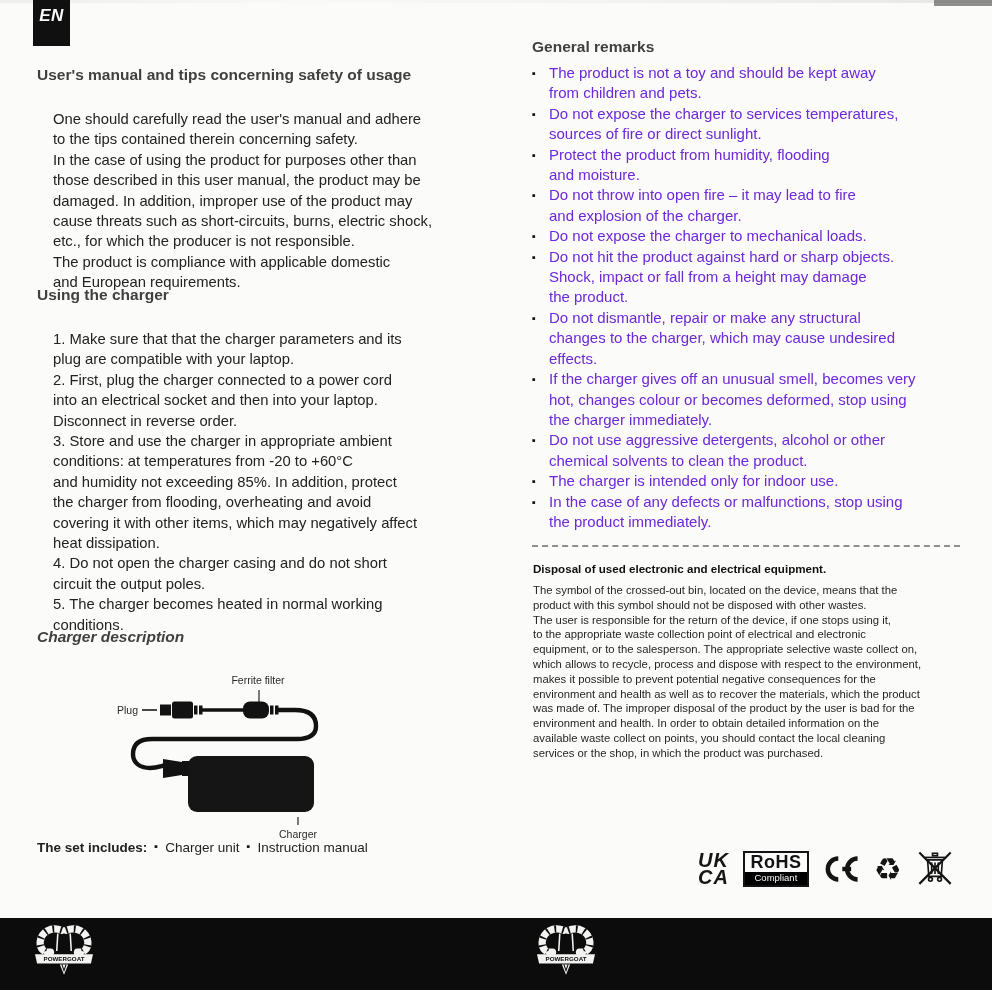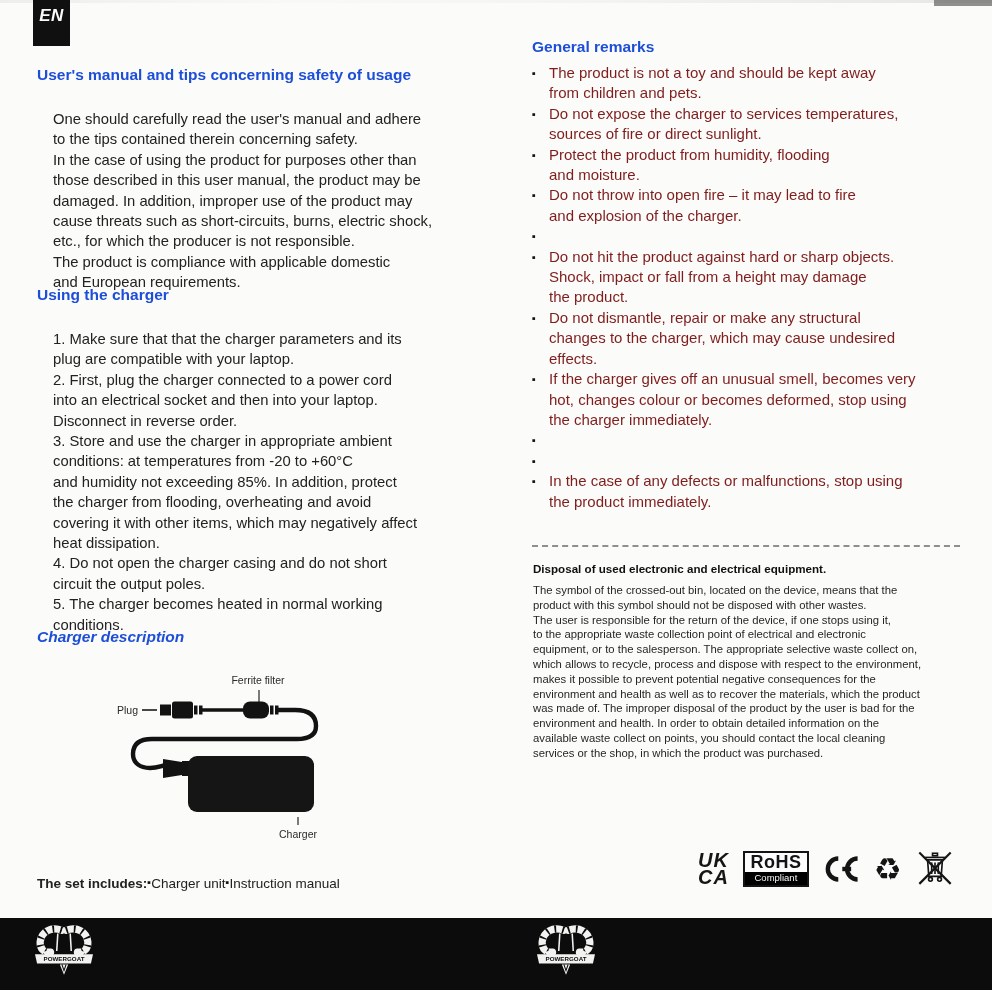--- a/index.html
+++ b/index.html
@@ -16,41 +16,41 @@
   .scan-top{top:0;left:0;width:992px;height:3px;opacity:.55;
     background:linear-gradient(90deg,#e3e3e1,#f7f7f5 30%,#ededeb 60%,#d6d6d4);}
   .scan-top-right{top:0;right:0;width:58px;height:6px;background:#6b6b69;opacity:.75;}
 
   
   .en-badge{left:33px;top:0;width:37px;height:46px;background:#101010;color:#fafafa;
     display:flex;align-items:flex-end;justify-content:center;
     font-weight:bold;font-size:17px;padding-bottom:20px;box-sizing:border-box;letter-spacing:.5px;font-style:italic;}
 
   
-  .heading{font-weight:bold;font-size:15.5px;color:#1d4ed8;margin:0;}
+  .heading{font-weight:bold;font-size:15.5px;color:#404040;margin:0;}
   .bodytext{font-size:14.8px;line-height:20.4px;color:#222;margin:16px;}
 
   .safety-h{left:37px;top:66px;width:460px;}
   .safety-p{left:37px;top:93px;width:462px;}
   .using-h{left:37px;top:286px;width:460px;}
   .using-p{left:37px;top:313px;width:462px;}
   .desc-h{left:37px;top:628px;width:460px;font-style:italic;}
 
   .diagram{left:30px;top:663px;}
   .diagram text{font-family:"Liberation Sans","DejaVu Sans",sans-serif;font-size:10.5px;fill:#2a2a2a;}
 
-  .set-includes{left:37px;top:876px;font-size:13.5px;color:#222;display:flex;align-items:flex-start;}
+  .set-includes{left:37px;top:840px;font-size:13.5px;color:#222;display:flex;align-items:flex-start;gap:7px;}
   .set-includes .sq{font-size:11px;line-height:1;position:relative;top:1px;color:#111;}
 
   
   .general-h{left:532px;top:38px;width:440px;}
   .bullets{left:532px;top:63px;width:442px;margin:0;padding:0;list-style:none;}
   .bullets li{display:flex;margin:0;}
   .bullets .sq{flex:0 0 17px;font-size:11px;line-height:20.4px;color:#111;}
-  .bullets .txt{font-size:15px;line-height:20.4px;color:#7f1d1d;}
+  .bullets .txt{font-size:15px;line-height:20.4px;color:#6d28d9;}
 
   .dashsep{left:532px;top:545px;width:428px;border-top:2px dashed #8f8f8f;height:0;}
   .disposal-h{left:533px;top:562px;width:440px;font-size:11.6px;font-weight:bold;color:#101010;margin:0;}
   .disposal-p{left:533px;top:583px;width:450px;font-size:11.3px;line-height:14.8px;color:#262626;margin:0;}
 
   
   .certs{left:698px;top:843px;width:285px;height:52px;display:flex;align-items:center;gap:14px;}
   .ukca{font-weight:bold;font-size:20px;line-height:17px;letter-spacing:1px;color:#161616;font-style:italic;}
   .rohs{width:62px;border:2.5px solid #141414;text-align:center;background:#fdfdfd;}
   .rohs-t{font-weight:bold;font-size:18px;line-height:19px;color:#141414;letter-spacing:.5px;}
@@ -154,20 +154,21 @@
       <span class="txt preline">Protect the product from humidity, flooding
 and moisture.</span>
     </li>
   <li>
       <span class="sq">▪</span>
       <span class="txt preline">Do not throw into open fire – it may lead to fire
 and explosion of the charger.</span>
     </li>
   <li>
       <span class="sq">▪</span>
+      <span class="txt preline">Do not expose the charger to mechanical loads.</span>
     </li>
   <li>
       <span class="sq">▪</span>
       <span class="txt preline">Do not hit the product against hard or sharp objects.
 Shock, impact or fall from a height may damage
 the product.</span>
     </li>
   <li>
       <span class="sq">▪</span>
       <span class="txt preline">Do not dismantle, repair or make any structural
@@ -175,23 +176,26 @@
 effects.</span>
     </li>
   <li>
       <span class="sq">▪</span>
       <span class="txt preline">If the charger gives off an unusual smell, becomes very
 hot, changes colour or becomes deformed, stop using
 the charger immediately.</span>
     </li>
   <li>
       <span class="sq">▪</span>
-    </li>
-  <li>
-      <span class="sq">▪</span>
+      <span class="txt preline">Do not use aggressive detergents, alcohol or other
+chemical solvents to clean the product.</span>
+    </li>
+  <li>
+      <span class="sq">▪</span>
+      <span class="txt preline">The charger is intended only for indoor use.</span>
     </li>
   <li>
       <span class="sq">▪</span>
       <span class="txt preline">In the case of any defects or malfunctions, stop using
 the product immediately.</span>
     </li>
 </ul>
 
 <div class="abs dashsep"></div>
 

